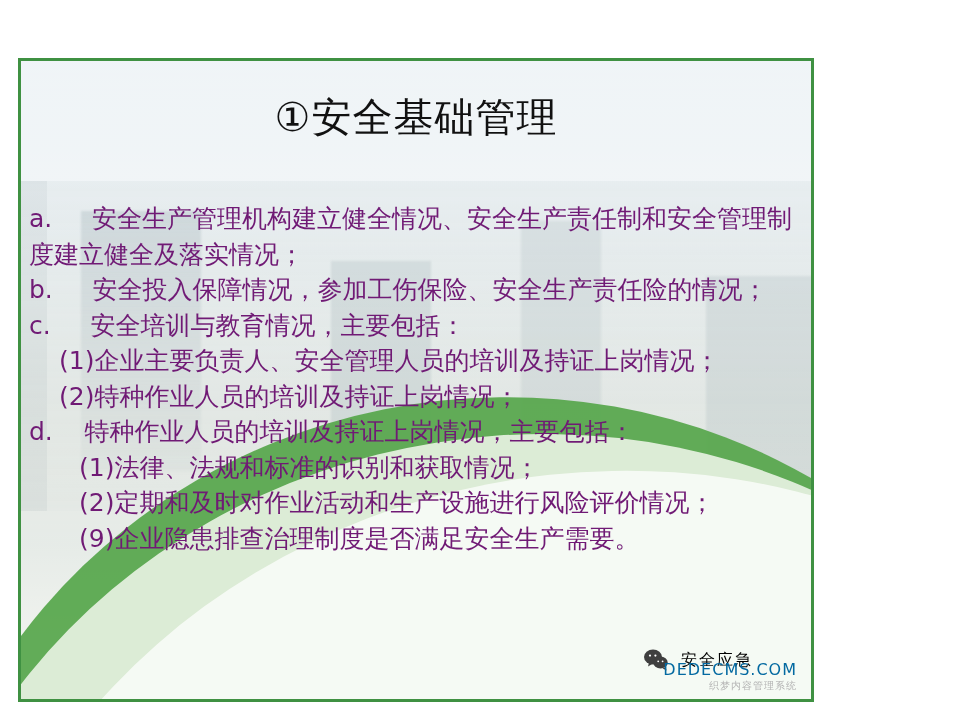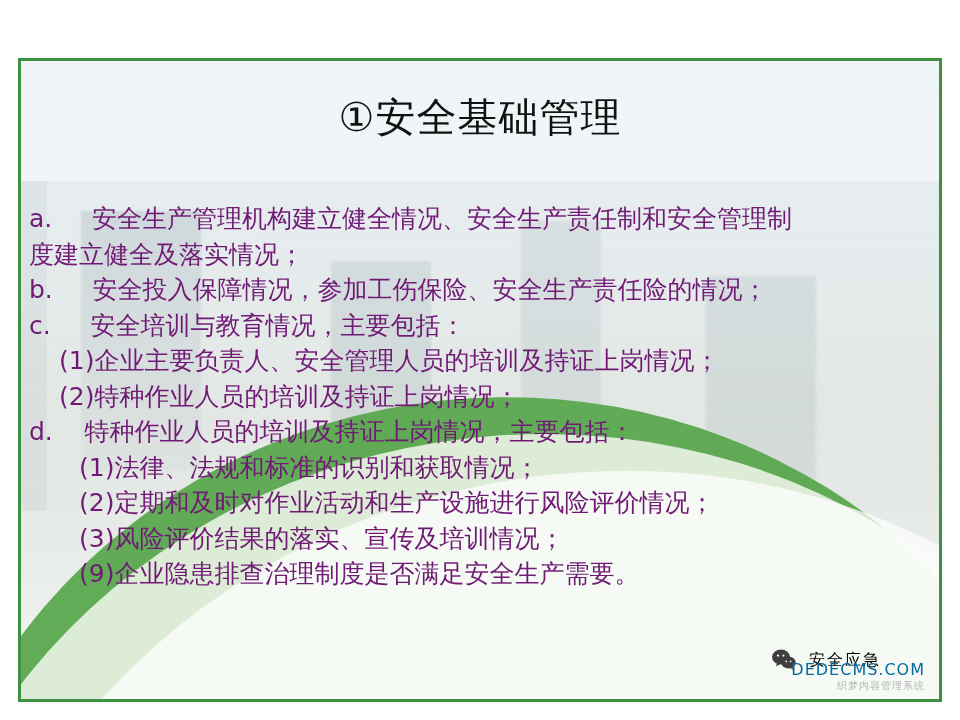--- a/index.html
+++ b/index.html
@@ -15,21 +15,21 @@
     width: 960px;
     height: 720px;
     overflow: hidden;
     background: #ffffff;
   }
   
   .frame {
     position: absolute;
     left: 18px;
     top: 58px;
-    width: 924px;
+    width: 796px;
     height: 644px;
     border: 3px solid #3f9142;
     box-sizing: border-box;
     overflow: hidden;
     background: #e8eef0;
   }
   
   .photo {
     position: absolute;
     inset: 0;
@@ -186,21 +186,20 @@
       <div class="body">
         <div class="line i0">a.     安全生产管理机构建立健全情况、安全生产责任制和安全管理制</div>
         <div class="line i0">度建立健全及落实情况；</div>
         <div class="line i0">b.     安全投入保障情况，参加工伤保险、安全生产责任险的情况；</div>
         <div class="line i0">c.     安全培训与教育情况，主要包括：</div>
         <div class="line i2">(1)企业主要负责人、安全管理人员的培训及持证上岗情况；</div>
         <div class="line i2">(2)特种作业人员的培训及持证上岗情况；</div>
         <div class="line i0">d.    特种作业人员的培训及持证上岗情况，主要包括：</div>
         <div class="line i3">(1)法律、法规和标准的识别和获取情况；</div>
         <div class="line i3">(2)定期和及时对作业活动和生产设施进行风险评价情况；</div>
-        <div class="line i3">(3)风险评价结果的落实、宣传及培训情况；</div>
         <div class="line i3">(9)企业隐患排查治理制度是否满足安全生产需要。</div>
       </div>
 
       <div class="wechat">
         <span class="wechat-logo">
           <svg width="26" height="26" viewBox="0 0 26 26">
             <ellipse cx="10" cy="10" rx="9" ry="7.4" fill="#3f3f3f"></ellipse>
             <polygon points="6,15.5 5,19.5 9.2,17" fill="#3f3f3f"></polygon>
             <circle cx="7" cy="8.6" r="1.1" fill="#ffffff"></circle>
             <circle cx="12.4" cy="8.6" r="1.1" fill="#ffffff"></circle>

